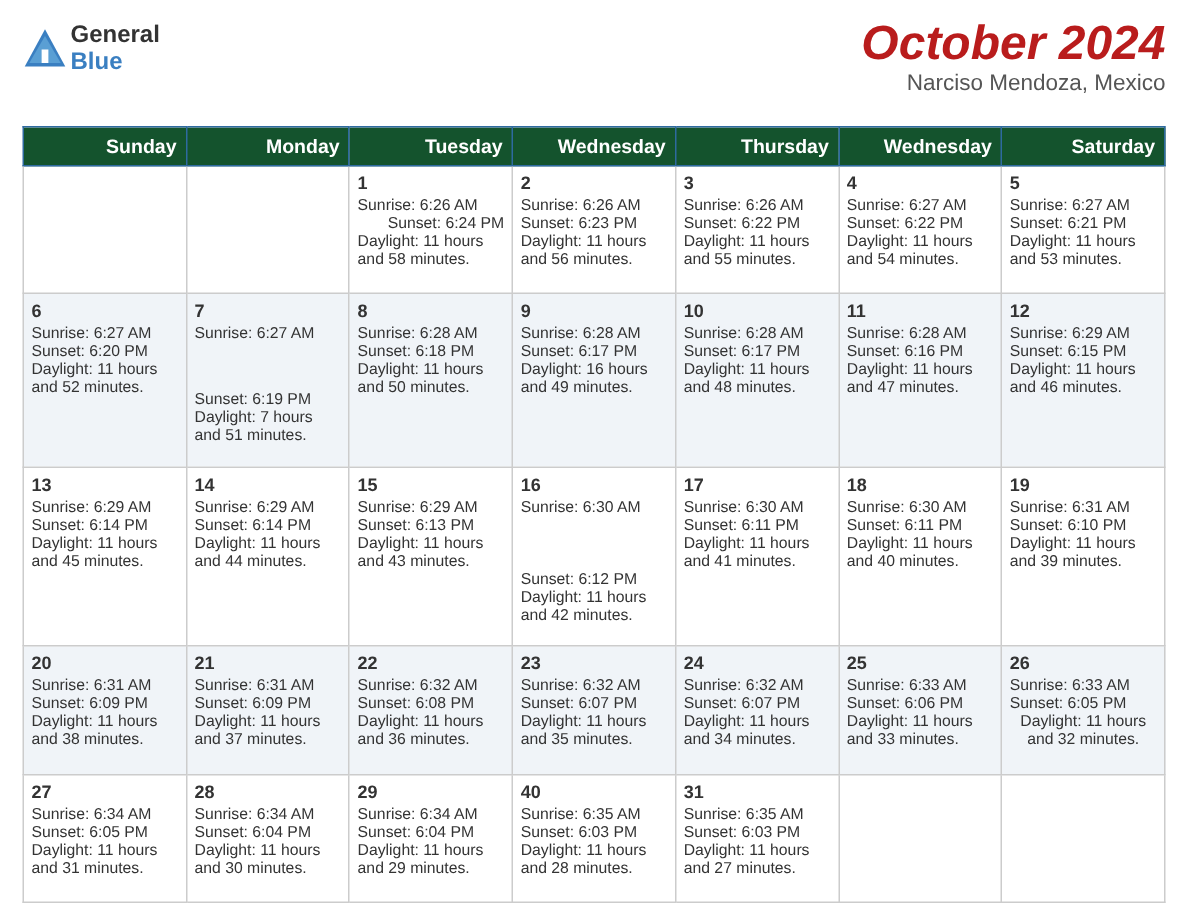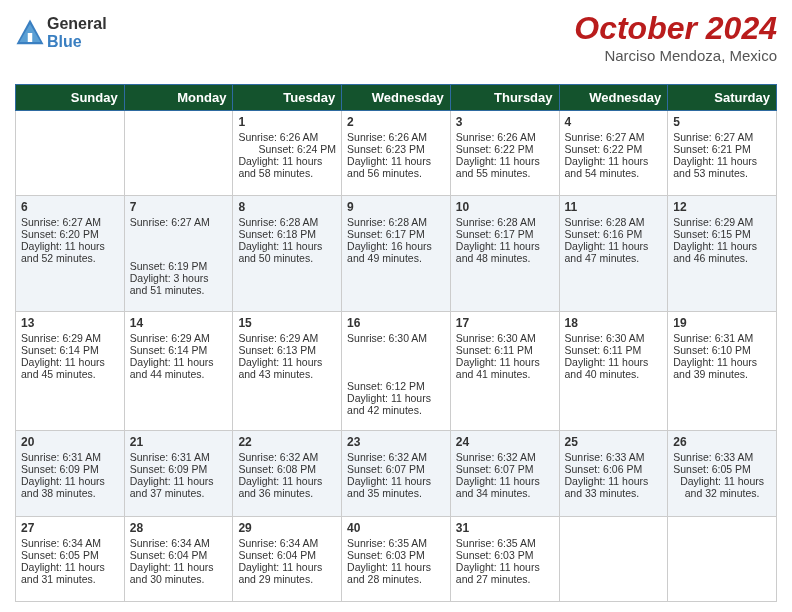--- a/index.html
+++ b/index.html
@@ -173,21 +173,21 @@
           <td>
             <span class="day-number">6</span>
             <span style="display: block;">Sunrise: 6:27 AM</span>
             <span style="display: block;">Sunset: 6:20 PM</span>
             <span style="display: block;">Daylight: 11 hours and 52 minutes.</span>
           </td>
           <td>
             <span class="day-number">7</span>
             <span style="display: block;">Sunrise: 6:27 AM</span>
             <span style="display: block; margin-top: 32px;">Sunset: 6:19 PM</span>
-            <span style="display: block;">Daylight: 3 hours and 51 minutes.</span>
+            <span style="display: block;">Daylight: 7 hours and 51 minutes.</span>
           </td>
           <td>
             <span class="day-number">8</span>
             <span style="display: block;">Sunrise: 6:28 AM</span>
             <span style="display: block;">Sunset: 6:18 PM</span>
             <span style="display: block;">Daylight: 11 hours and 50 minutes.</span>
           </td>
           <td>
             <span class="day-number">9</span>
             <span style="display: block;">Sunrise: 6:28 AM</span>

